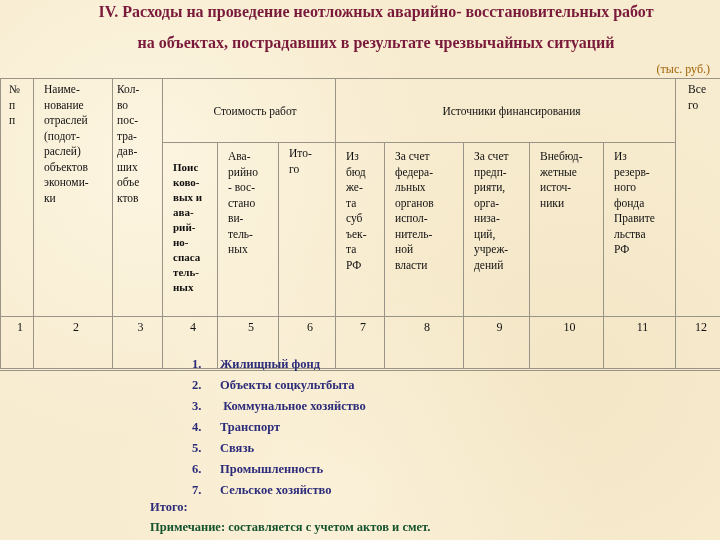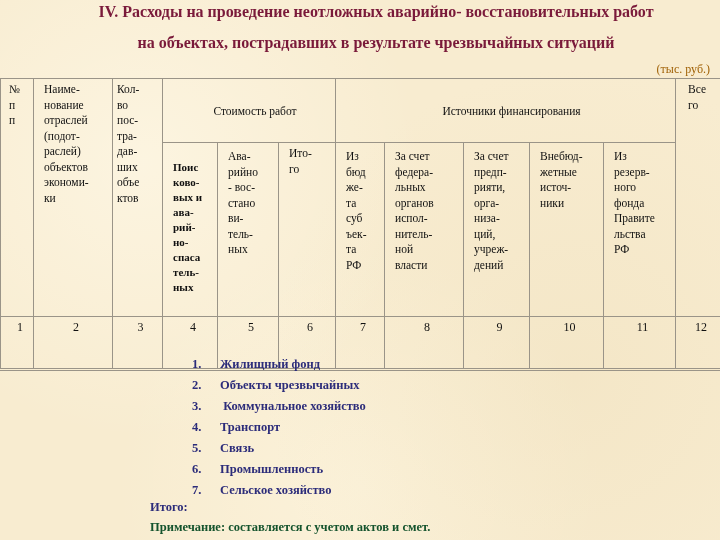--- a/index.html
+++ b/index.html
@@ -165,21 +165,21 @@
     <td>9</td>
     <td>10</td>
     <td>11</td>
     <td>12</td>
   </tr>
 </tbody>
   </table>
 
 <div class="list">
   <div class="item"><span class="num">1.</span><span>Жилищный фонд</span></div>
-  <div class="item"><span class="num">2.</span><span>Объекты чрезвычайных</span></div>
+  <div class="item"><span class="num">2.</span><span>Объекты соцкультбыта</span></div>
   <div class="item"><span class="num">3.</span><span> Коммунальное хозяйство</span></div>
   <div class="item"><span class="num">4.</span><span>Транспорт</span></div>
   <div class="item"><span class="num">5.</span><span>Связь</span></div>
   <div class="item"><span class="num">6.</span><span>Промышленность</span></div>
   <div class="item"><span class="num">7.</span><span>Сельское хозяйство</span></div>
 </div>
 
 <div class="total">Итого:</div>
 <div class="note">Примечание: составляется с учетом актов и смет.</div>
 

